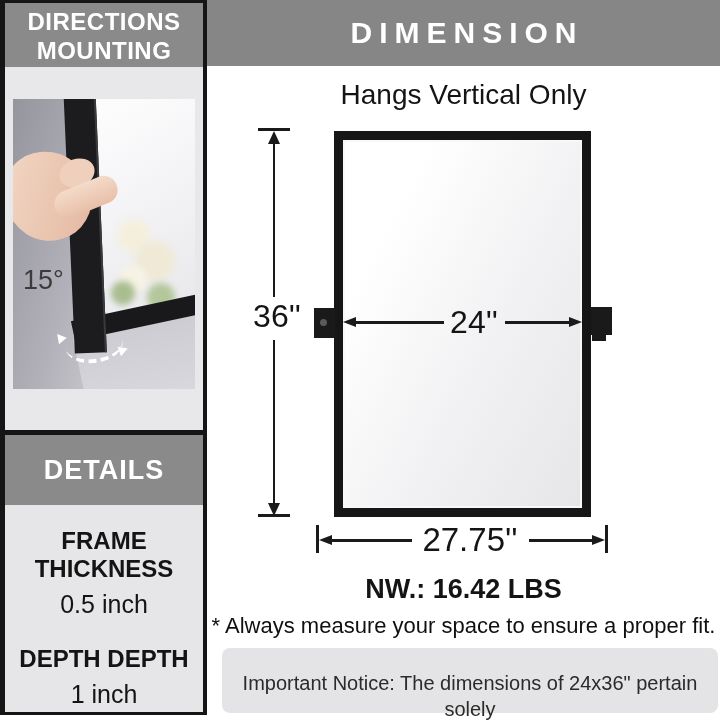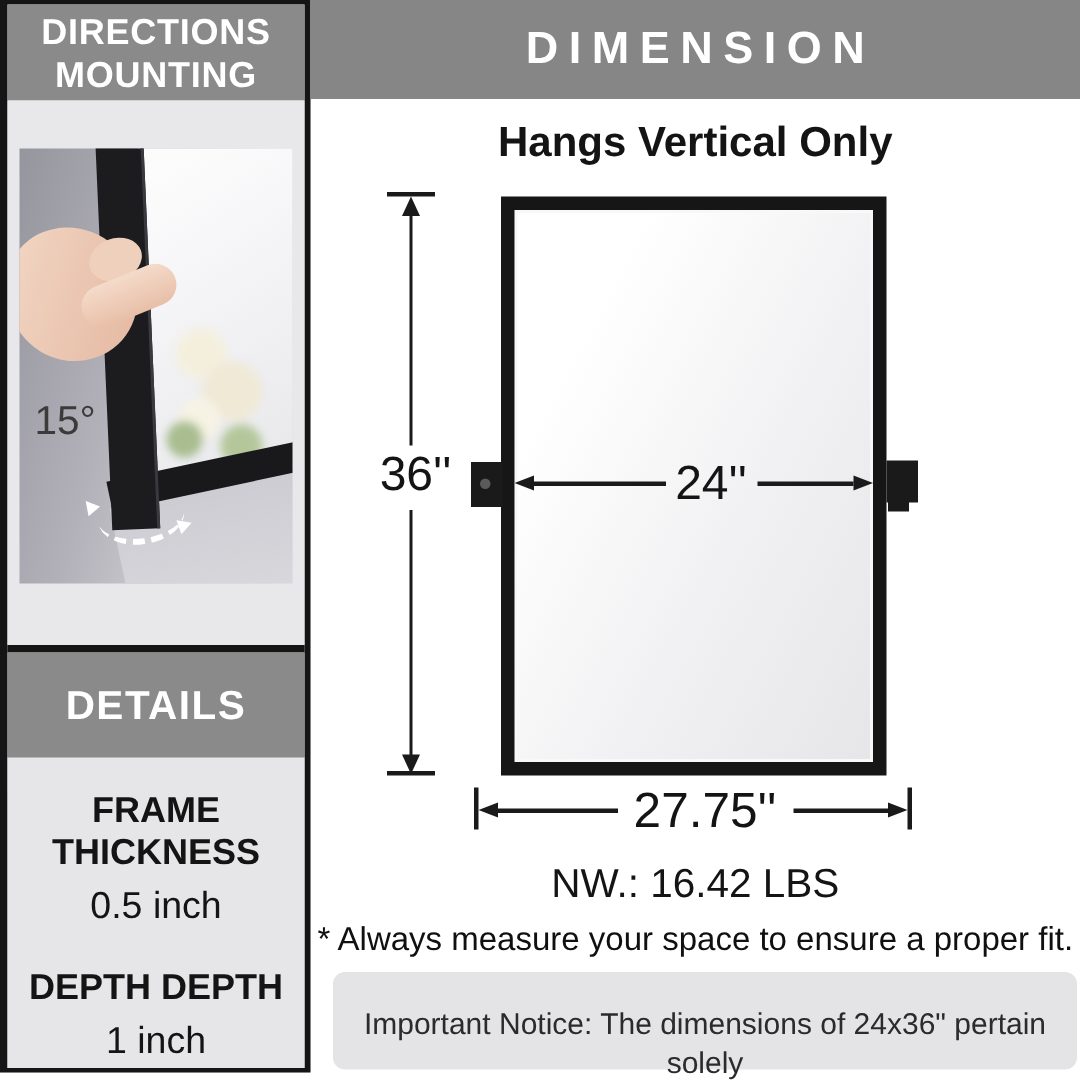--- a/index.html
+++ b/index.html
@@ -42,37 +42,37 @@
                   font-weight:bold;font-size:27px;line-height:70px;text-align:center;letter-spacing:1px;}
   .details-body{position:absolute;left:0;top:502px;right:0;bottom:0;background:#e6e5e7;text-align:center;}
   .spec-label{font-size:24px;font-weight:bold;line-height:28px;padding:0 14px;}
   .spec-value{font-size:25px;margin-top:7px;}
   .sp1{margin-top:22px;} .sp2{margin-top:26px;}
 
   
   .right-col{position:absolute;left:207px;top:0;width:513px;height:720px;border-radius:21px;}
   .dim-header{position:absolute;left:0;top:0;width:100%;height:66px;background:#868686;color:#fff;
               font-weight:bold;font-size:30px;line-height:66px;letter-spacing:7px;text-indent:7px;text-align:center;}
-  .subtitle{position:absolute;top:79px;width:100%;text-align:center;font-size:28px;font-weight:bold;}
+  .subtitle{position:absolute;top:79px;width:100%;text-align:center;font-size:28px;font-weight:normal;}
 
   .mirror-frame{position:absolute;left:127px;top:131px;width:257px;height:386px;box-sizing:border-box;
                 border:9px solid #161616;
                 background:linear-gradient(118deg,#ffffff 20%,#f1f1f3 60%,#e6e6e9 100%);
                 box-shadow:inset 0 0 0 2px #f8f8f8;}
   .pivot{background:#1a1a1a;position:absolute;}
   .pivot-dot{position:absolute;width:7px;height:7px;border-radius:50%;background:#5a5a5a;}
   .dline{position:absolute;background:#1a1a1a;}
   .tri{position:absolute;width:0;height:0;}
   .tri-up{border-left:6px solid transparent;border-right:6px solid transparent;border-bottom:13px solid #1a1a1a;}
   .tri-down{border-left:6px solid transparent;border-right:6px solid transparent;border-top:13px solid #1a1a1a;}
   .tri-left{border-top:5px solid transparent;border-bottom:5px solid transparent;border-right:13px solid #1a1a1a;}
   .tri-right{border-top:5px solid transparent;border-bottom:5px solid transparent;border-left:13px solid #1a1a1a;}
   .dim-label{position:absolute;transform:translate(-50%,-50%);font-weight:normal;font-size:32px;white-space:nowrap;}
   .dim-label.big{font-size:33px;}
-  .weight{position:absolute;top:574px;width:100%;text-align:center;font-size:27px;font-weight:normal;}
+  .weight{position:absolute;top:574px;width:100%;text-align:center;font-size:27px;font-weight:bold;}
   .fit-note{position:absolute;top:613px;width:100%;text-align:center;font-size:22px;color:#101010;}
   .notice{position:absolute;left:15px;top:648px;width:496px;height:65px;background:#e4e3e5;border-radius:8px;
           text-align:center;font-size:20px;color:#2b2b2b;line-height:26px;padding-top:22px;box-sizing:border-box;}
 </style>
 </head>
 <body>
 
 <div class="canvas">
 
   <aside class="left-col">

